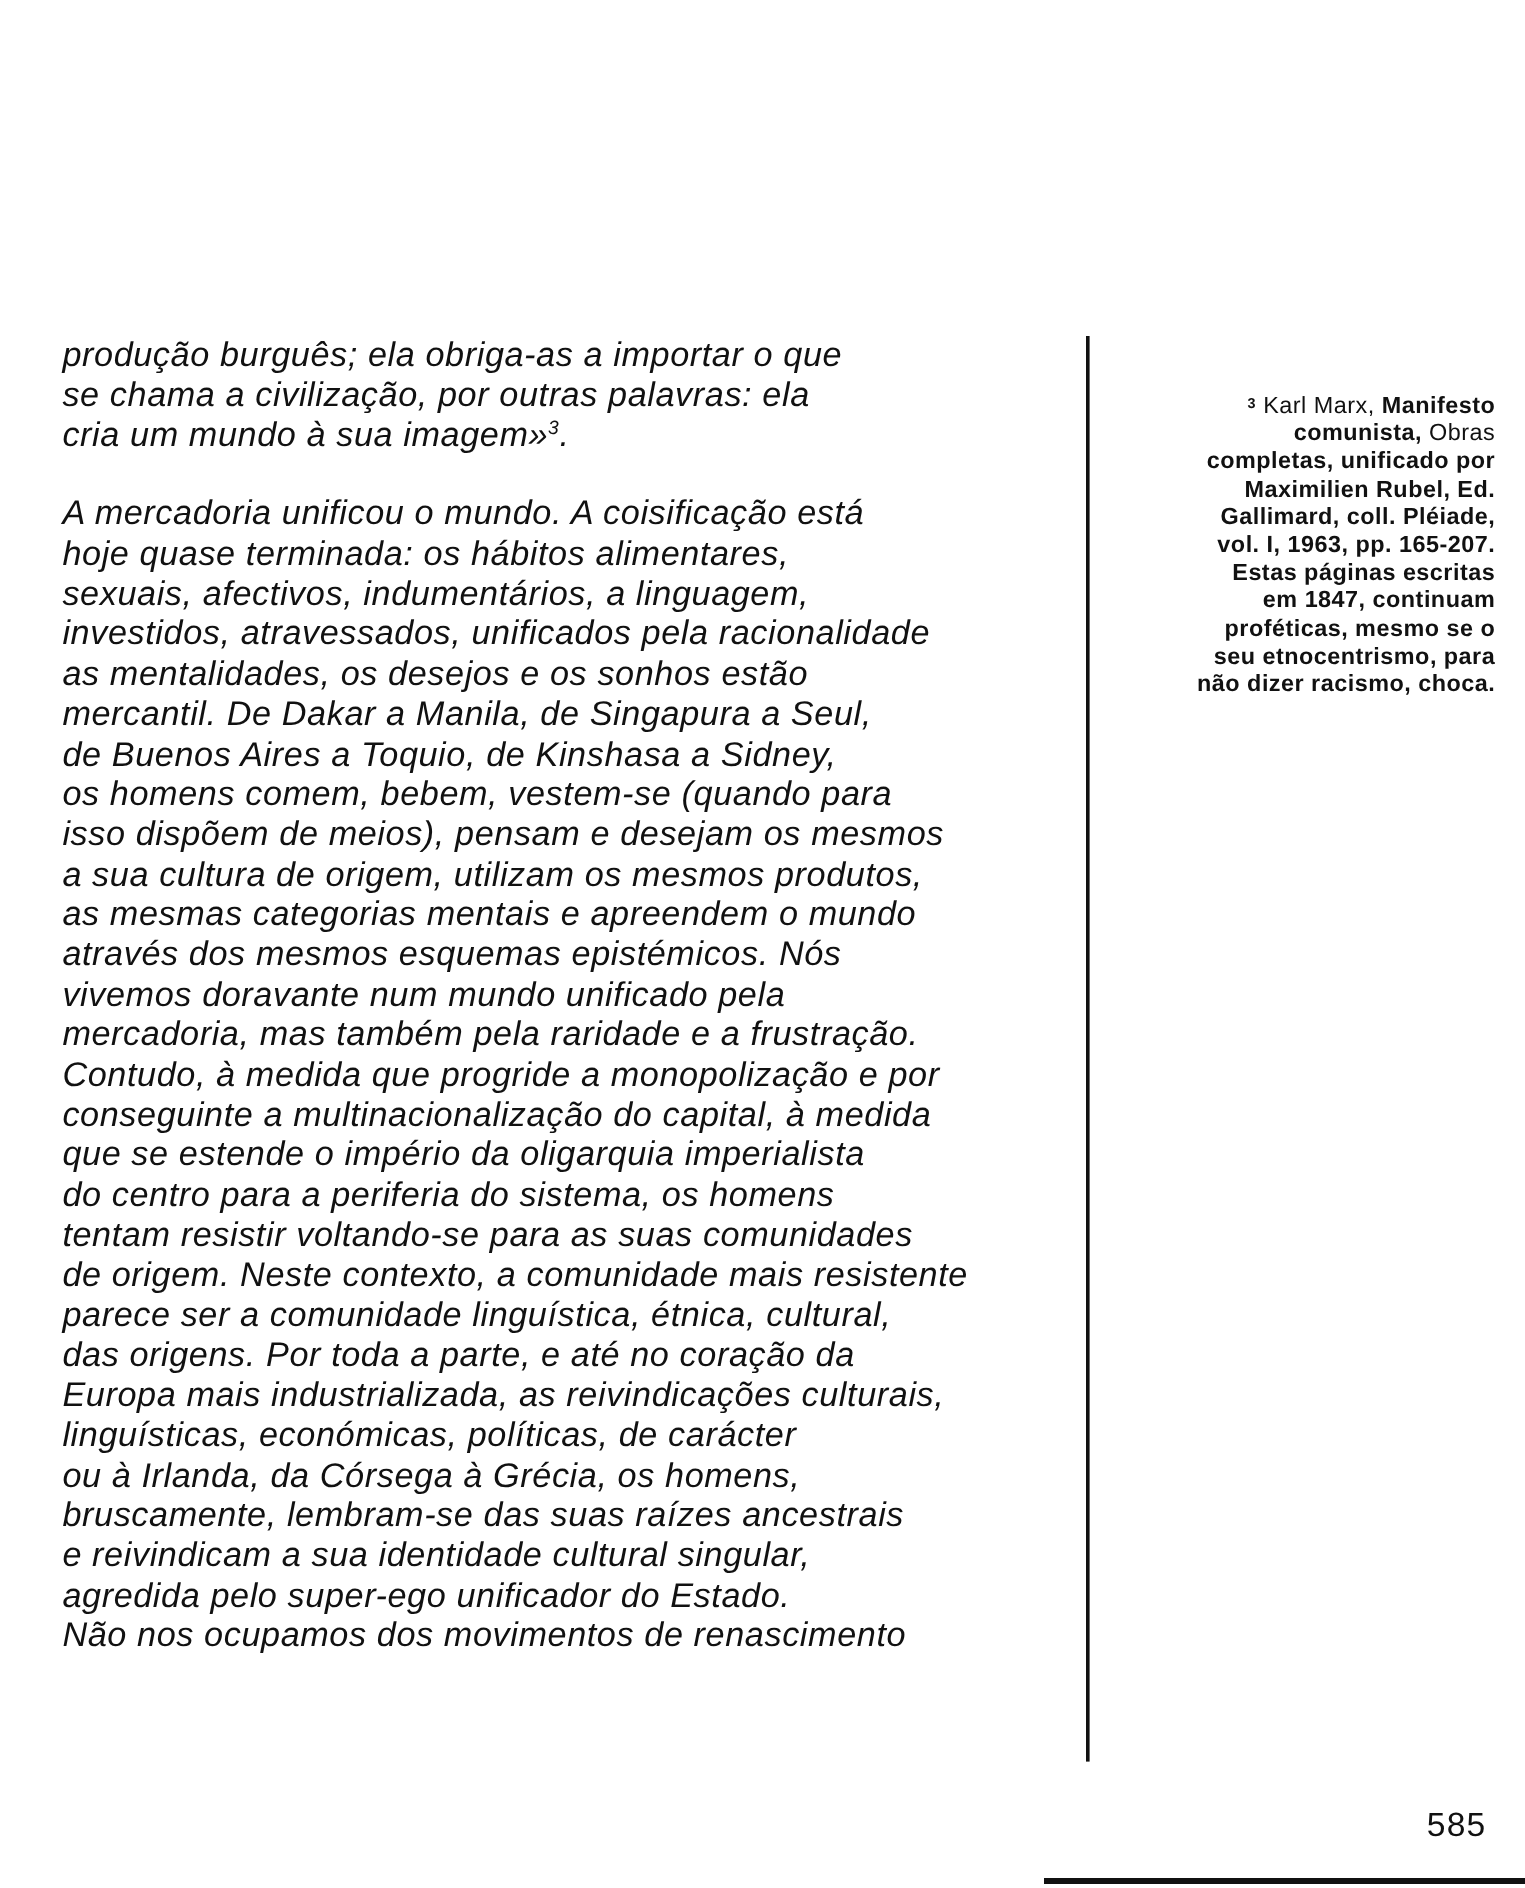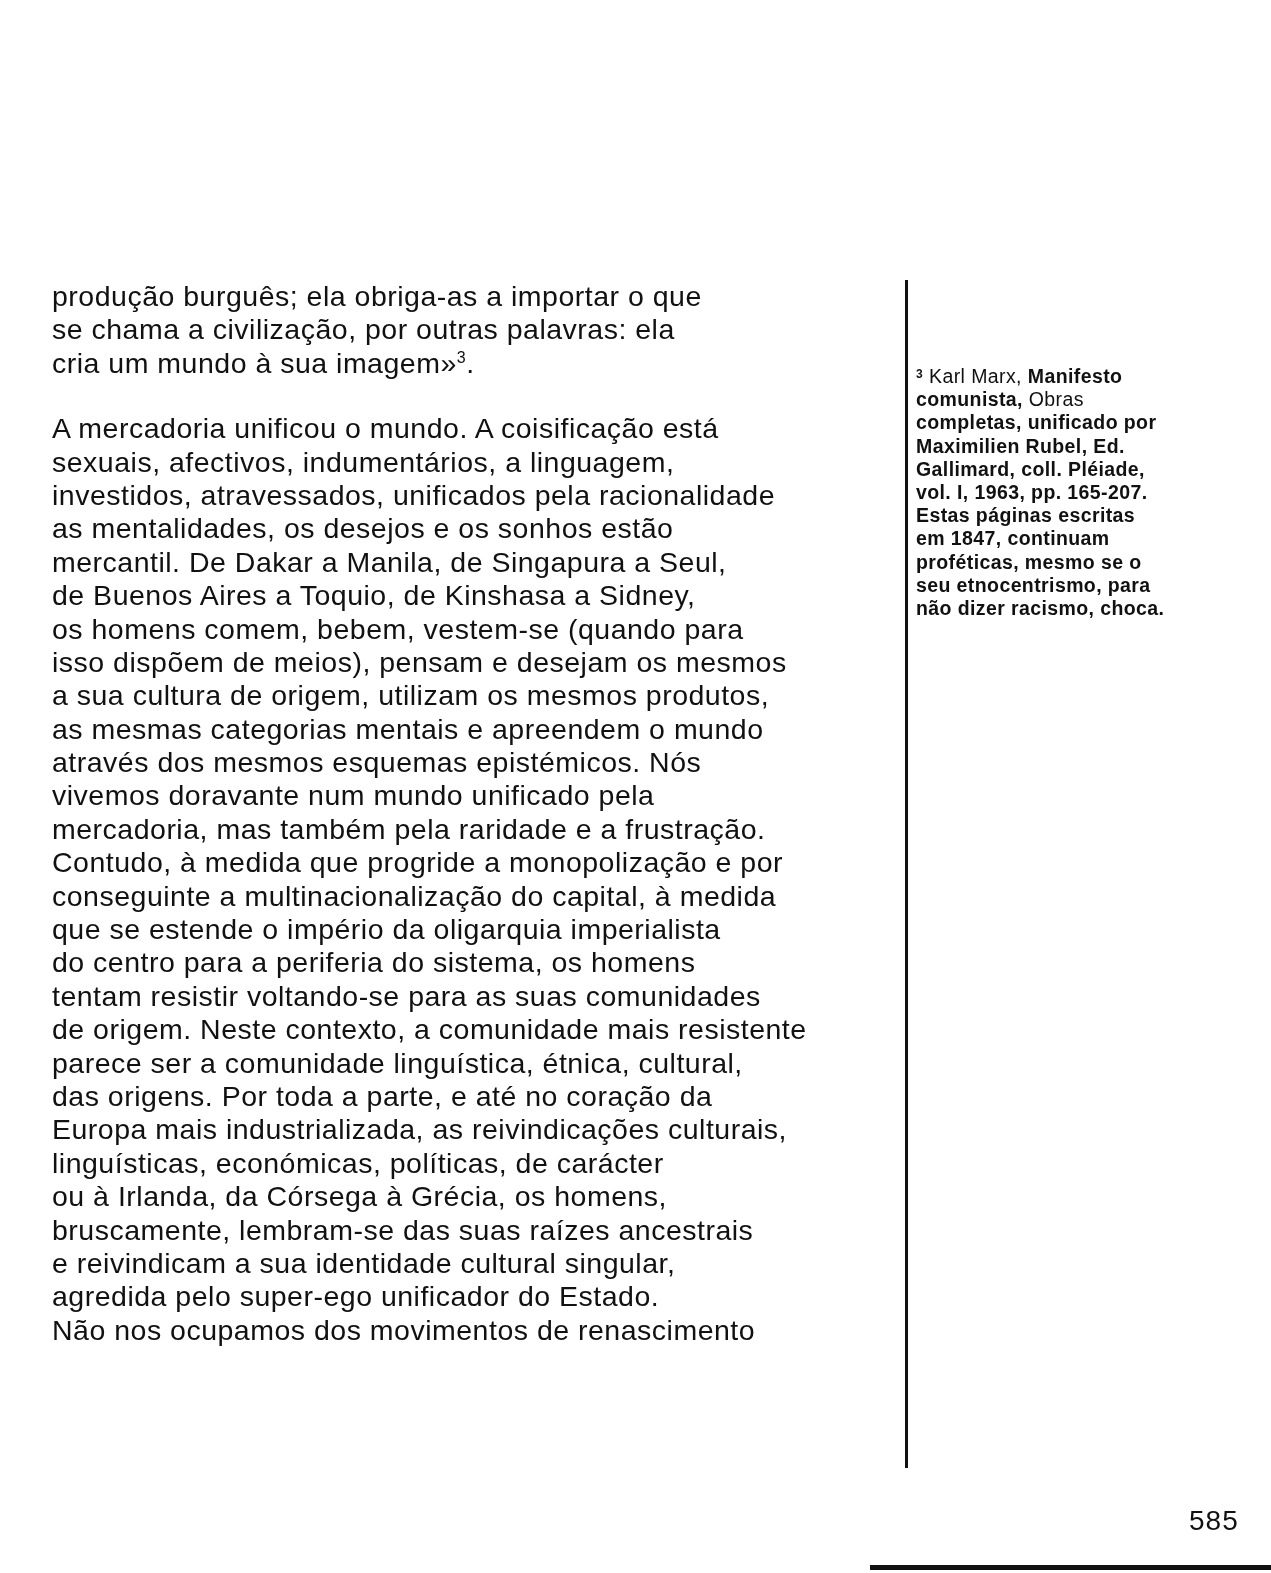--- a/index.html
+++ b/index.html
@@ -13,20 +13,21 @@
       position: relative;
       overflow: hidden;
       color: #111111;
       font-family: "Liberation Sans", "DejaVu Sans", sans-serif;
     }
     .main-column {
       position: absolute;
       left: 52px;
       top: 280px;
       width: 840px;
+      font-style: italic;
     }
     .body-line {
       font-size: 28.5px;
       line-height: 33.4px;
       height: 33.4px;
       white-space: nowrap;
       letter-spacing: 0.5px;
     }
     .para-gap {
       height: 32px;
@@ -40,22 +41,23 @@
       position: absolute;
       left: 905px;
       top: 280px;
       width: 3px;
       height: 1188px;
       background: #111111;
     }
     .side-column {
       position: absolute;
       left: 916px;
-      top: 365px;
+      top: 327px;
       width: 330px;
+      text-align: right;
     }
     .note-line {
       font-size: 19.5px;
       line-height: 23.2px;
       height: 23.2px;
       white-space: nowrap;
       font-weight: bold;
       letter-spacing: 0.4px;
     }
     .note-line .light { font-weight: normal; }
@@ -87,20 +89,21 @@
 
 <div class="main-column">
   <div>
     <div class="body-line">produção burguês; ela obriga-as a importar o que</div>
     <div class="body-line">se chama a civilização, por outras palavras: ela</div>
     <div class="body-line"><span>cria um mundo à sua imagem»</span><sup class="ref">3</sup><span>.</span></div>
   </div>
   <div class="para-gap"></div>
   <div>
     <div class="body-line">A mercadoria unificou o mundo. A coisificação está</div>
+    <div class="body-line">hoje quase terminada: os hábitos alimentares,</div>
     <div class="body-line">sexuais, afectivos, indumentários, a linguagem,</div>
     <div class="body-line">investidos, atravessados, unificados pela racionalidade</div>
     <div class="body-line">as mentalidades, os desejos e os sonhos estão</div>
     <div class="body-line">mercantil. De Dakar a Manila, de Singapura a Seul,</div>
     <div class="body-line">de Buenos Aires a Toquio, de Kinshasa a Sidney,</div>
     <div class="body-line">os homens comem, bebem, vestem-se (quando para</div>
     <div class="body-line">isso dispõem de meios), pensam e desejam os mesmos</div>
     <div class="body-line">a sua cultura de origem, utilizam os mesmos produtos,</div>
     <div class="body-line">as mesmas categorias mentais e apreendem o mundo</div>
     <div class="body-line">através dos mesmos esquemas epistémicos. Nós</div>

